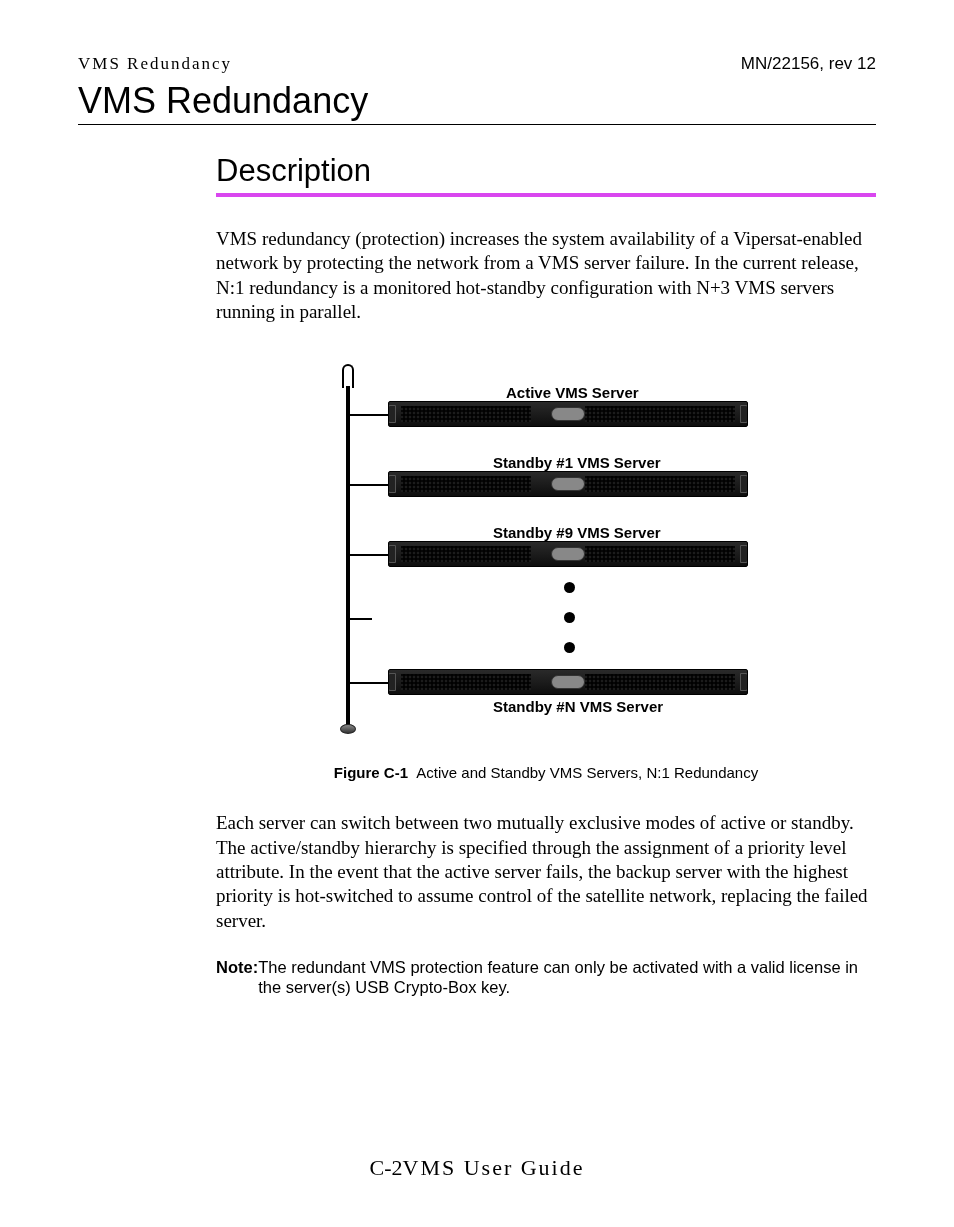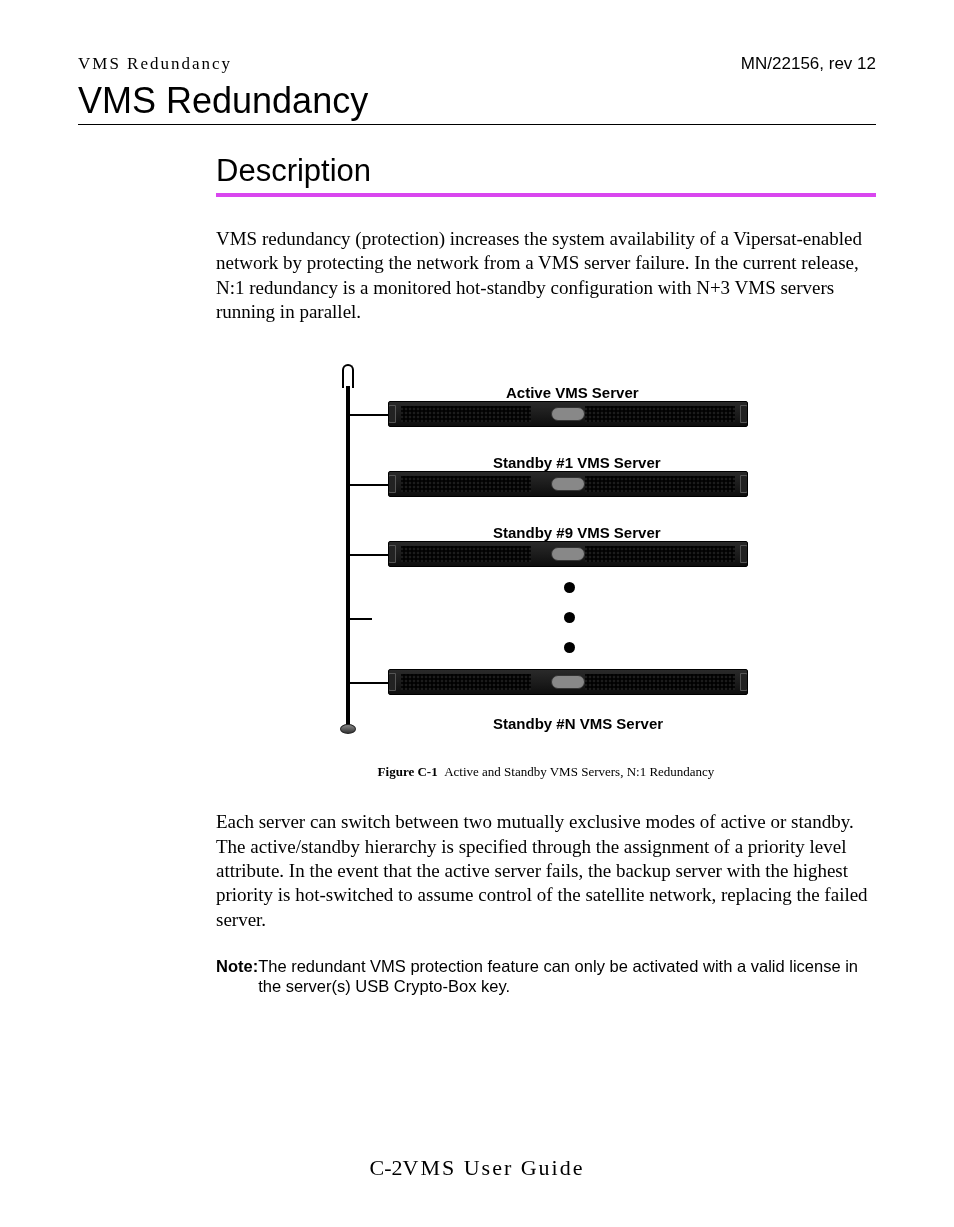--- a/index.html
+++ b/index.html
@@ -146,22 +146,22 @@
   .server .handle-r { right: -1px; border-radius: 0 2px 2px 0; }
   .dot {
     position: absolute;
     left: 248px;
     width: 11px;
     height: 11px;
     border-radius: 50%;
     background: #000;
   }
   .caption {
-    font-family: Liberation Serif, serif;
-    font-size: 13px;
+    font-family: Liberation Sans, sans-serif;
+    font-size: 15px;
     margin-top: 14px;
     text-align: right;
   }
   .caption b { font-weight: 700; }
   .note-row {
     font-family: Arial, Helvetica, sans-serif;
     font-size: 16.5px;
     line-height: 1.25;
     display: flex;
     margin-top: 6px;
@@ -231,21 +231,21 @@
 
         <div class="dot" style="top:222px"></div>
         <div class="dot" style="top:252px"></div>
         <div class="dot" style="top:282px"></div>
 
         <div class="server" style="top:309px">
           <span class="handle-l"></span>
             <span class="badge"></span>
             <span class="handle-r"></span>
         </div>
-        <div class="srv-label" style="left:177px;top:355px">Standby #N VMS Server</div>
+        <div class="srv-label" style="left:177px;top:338px">Standby #N VMS Server</div>
       </div>
 
       <div class="caption">
         <b>Figure C-1</b>&nbsp;&nbsp;<span>Active and Standby VMS Servers, N:1 Redundancy</span>
       </div>
     </div>
 
     <p class="para">
       <span>Each server can switch between two mutually exclusive modes of </span><b class="term">active</b><span> or </span><b class="term">standby</b><span>. The active/standby hierarchy is specified through the assignment of a priority level attribute. In the event that the active server fails, the backup server with the highest priority is hot-switched to assume control of the satellite network, replacing the failed server.</span>
     </p>

